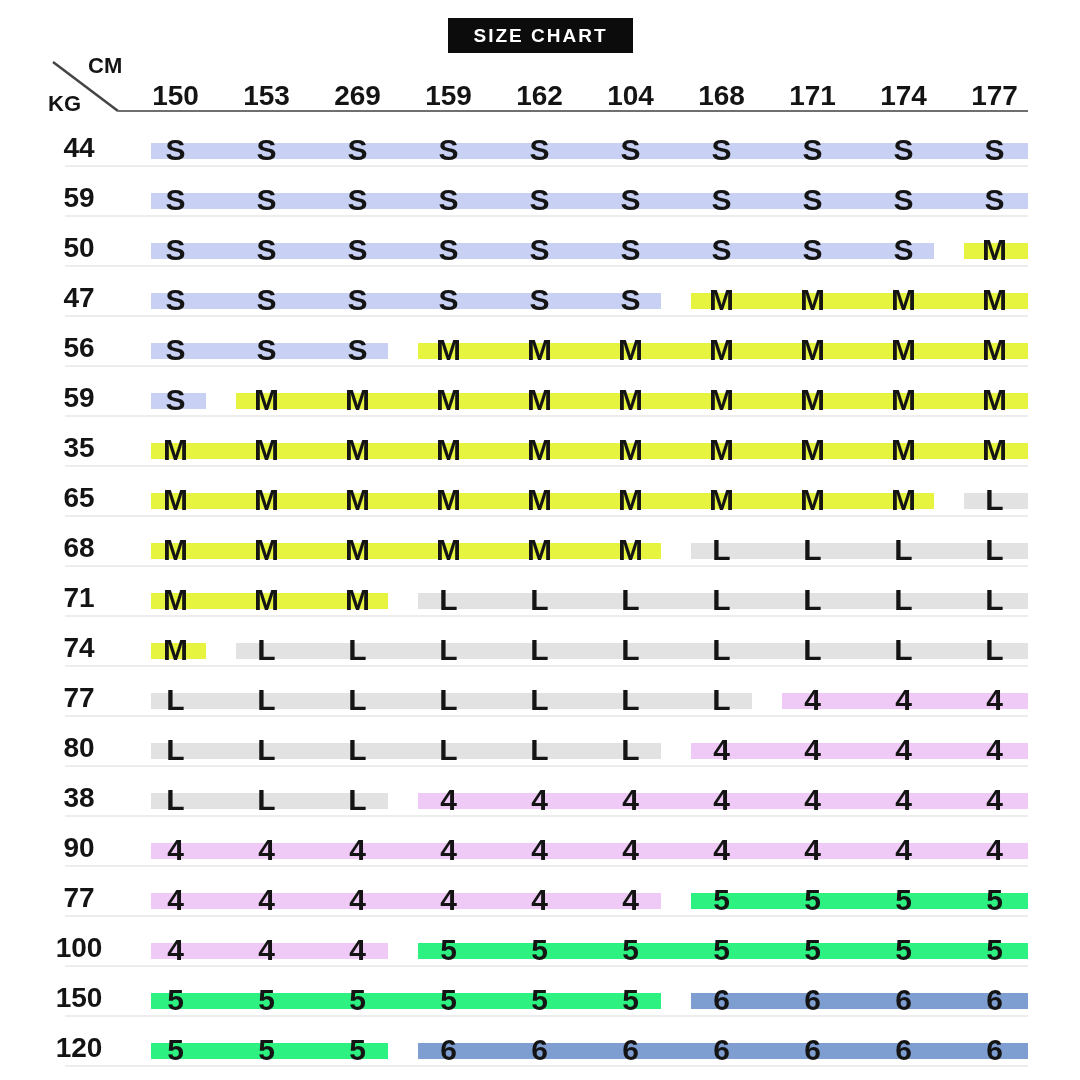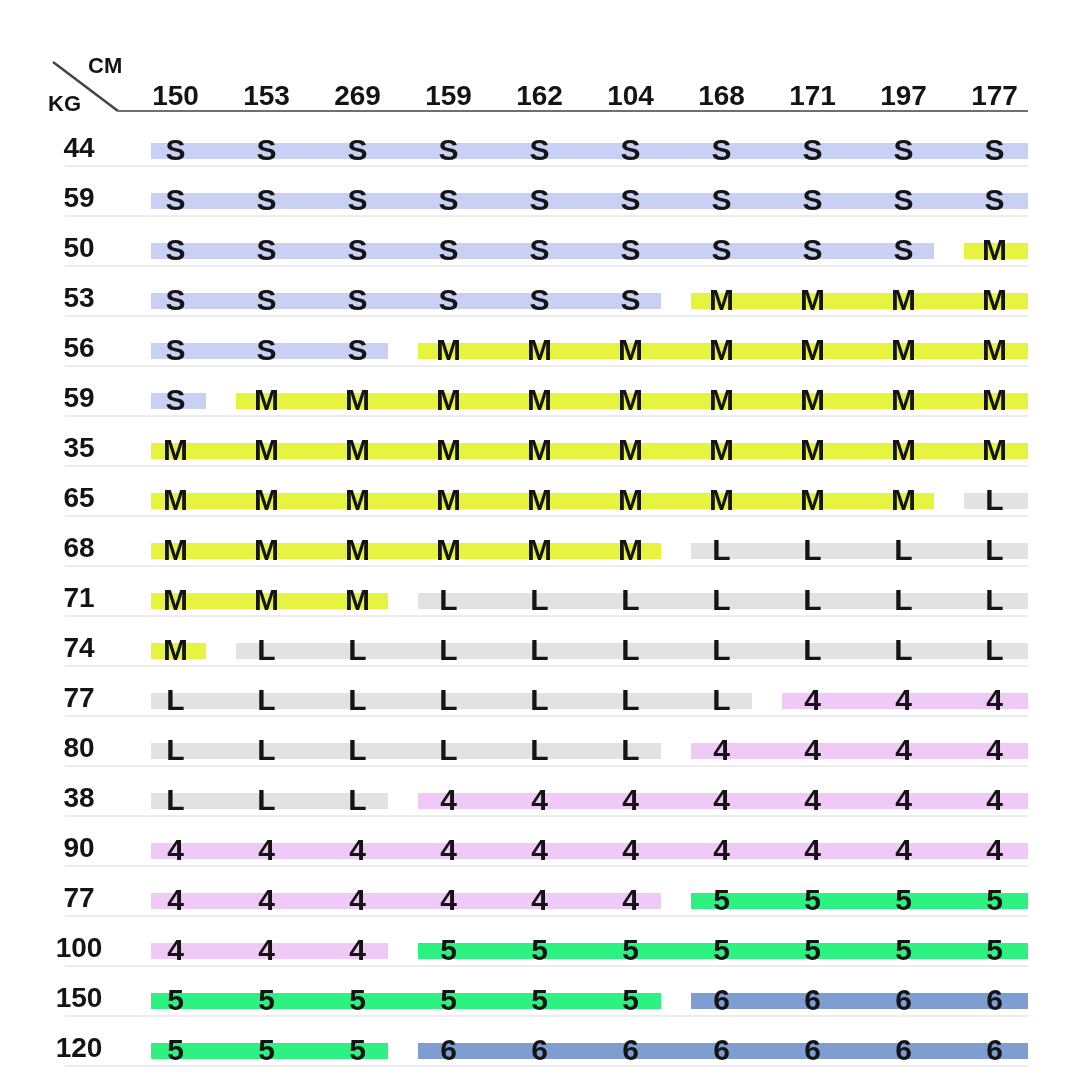--- a/index.html
+++ b/index.html
@@ -37,38 +37,39 @@
   .cell-label {
     position:absolute; left:0; right:0; top:18px; text-align:center;
     font-size:30px; line-height:30px; color:#141414;
   }
 </style>
 </head>
 <body>
 
 <div id="stage">
 
+  <div class="title-badge">SIZE CHART</div>
 
   <div class="corner-cm">CM</div>
   <div class="corner-kg">KG</div>
 
   <svg class="diag" width="70" height="56">
     <line x1="3" y1="4" x2="68" y2="53" stroke="#444444" stroke-width="2.5"></line>
   </svg>
 
   <div class="header-row">
       <div class="header-cell">150</div>
       <div class="header-cell">153</div>
       <div class="header-cell">269</div>
       <div class="header-cell">159</div>
       <div class="header-cell">162</div>
       <div class="header-cell">104</div>
       <div class="header-cell">168</div>
       <div class="header-cell">171</div>
-      <div class="header-cell">197</div>
+      <div class="header-cell">174</div>
       <div class="header-cell">177</div>
     </div>
   <div class="header-line"></div>
 
   <div id="rows">
       <div class="row">
         <div class="kg-label">44</div>
         <div class="cells">
           <div class="cell">
             <div class="band" style="background: rgb(200, 209, 244); left: 21px; right: 0px;"></div>
@@ -199,21 +200,21 @@
             <div class="cell-label">S</div>
           </div>
           <div class="cell">
             <div class="band" style="background: rgb(230, 244, 63); left: 15px; right: 12px;"></div>
             <div class="cell-label">M</div>
           </div>
         </div>
         <div class="row-sep"></div>
       </div>
       <div class="row">
-        <div class="kg-label">53</div>
+        <div class="kg-label">47</div>
         <div class="cells">
           <div class="cell">
             <div class="band" style="background: rgb(200, 209, 244); left: 21px; right: 0px;"></div>
             <div class="cell-label">S</div>
           </div>
           <div class="cell">
             <div class="band" style="background: rgb(200, 209, 244); left: 0px; right: 0px;"></div>
             <div class="cell-label">S</div>
           </div>
           <div class="cell">

